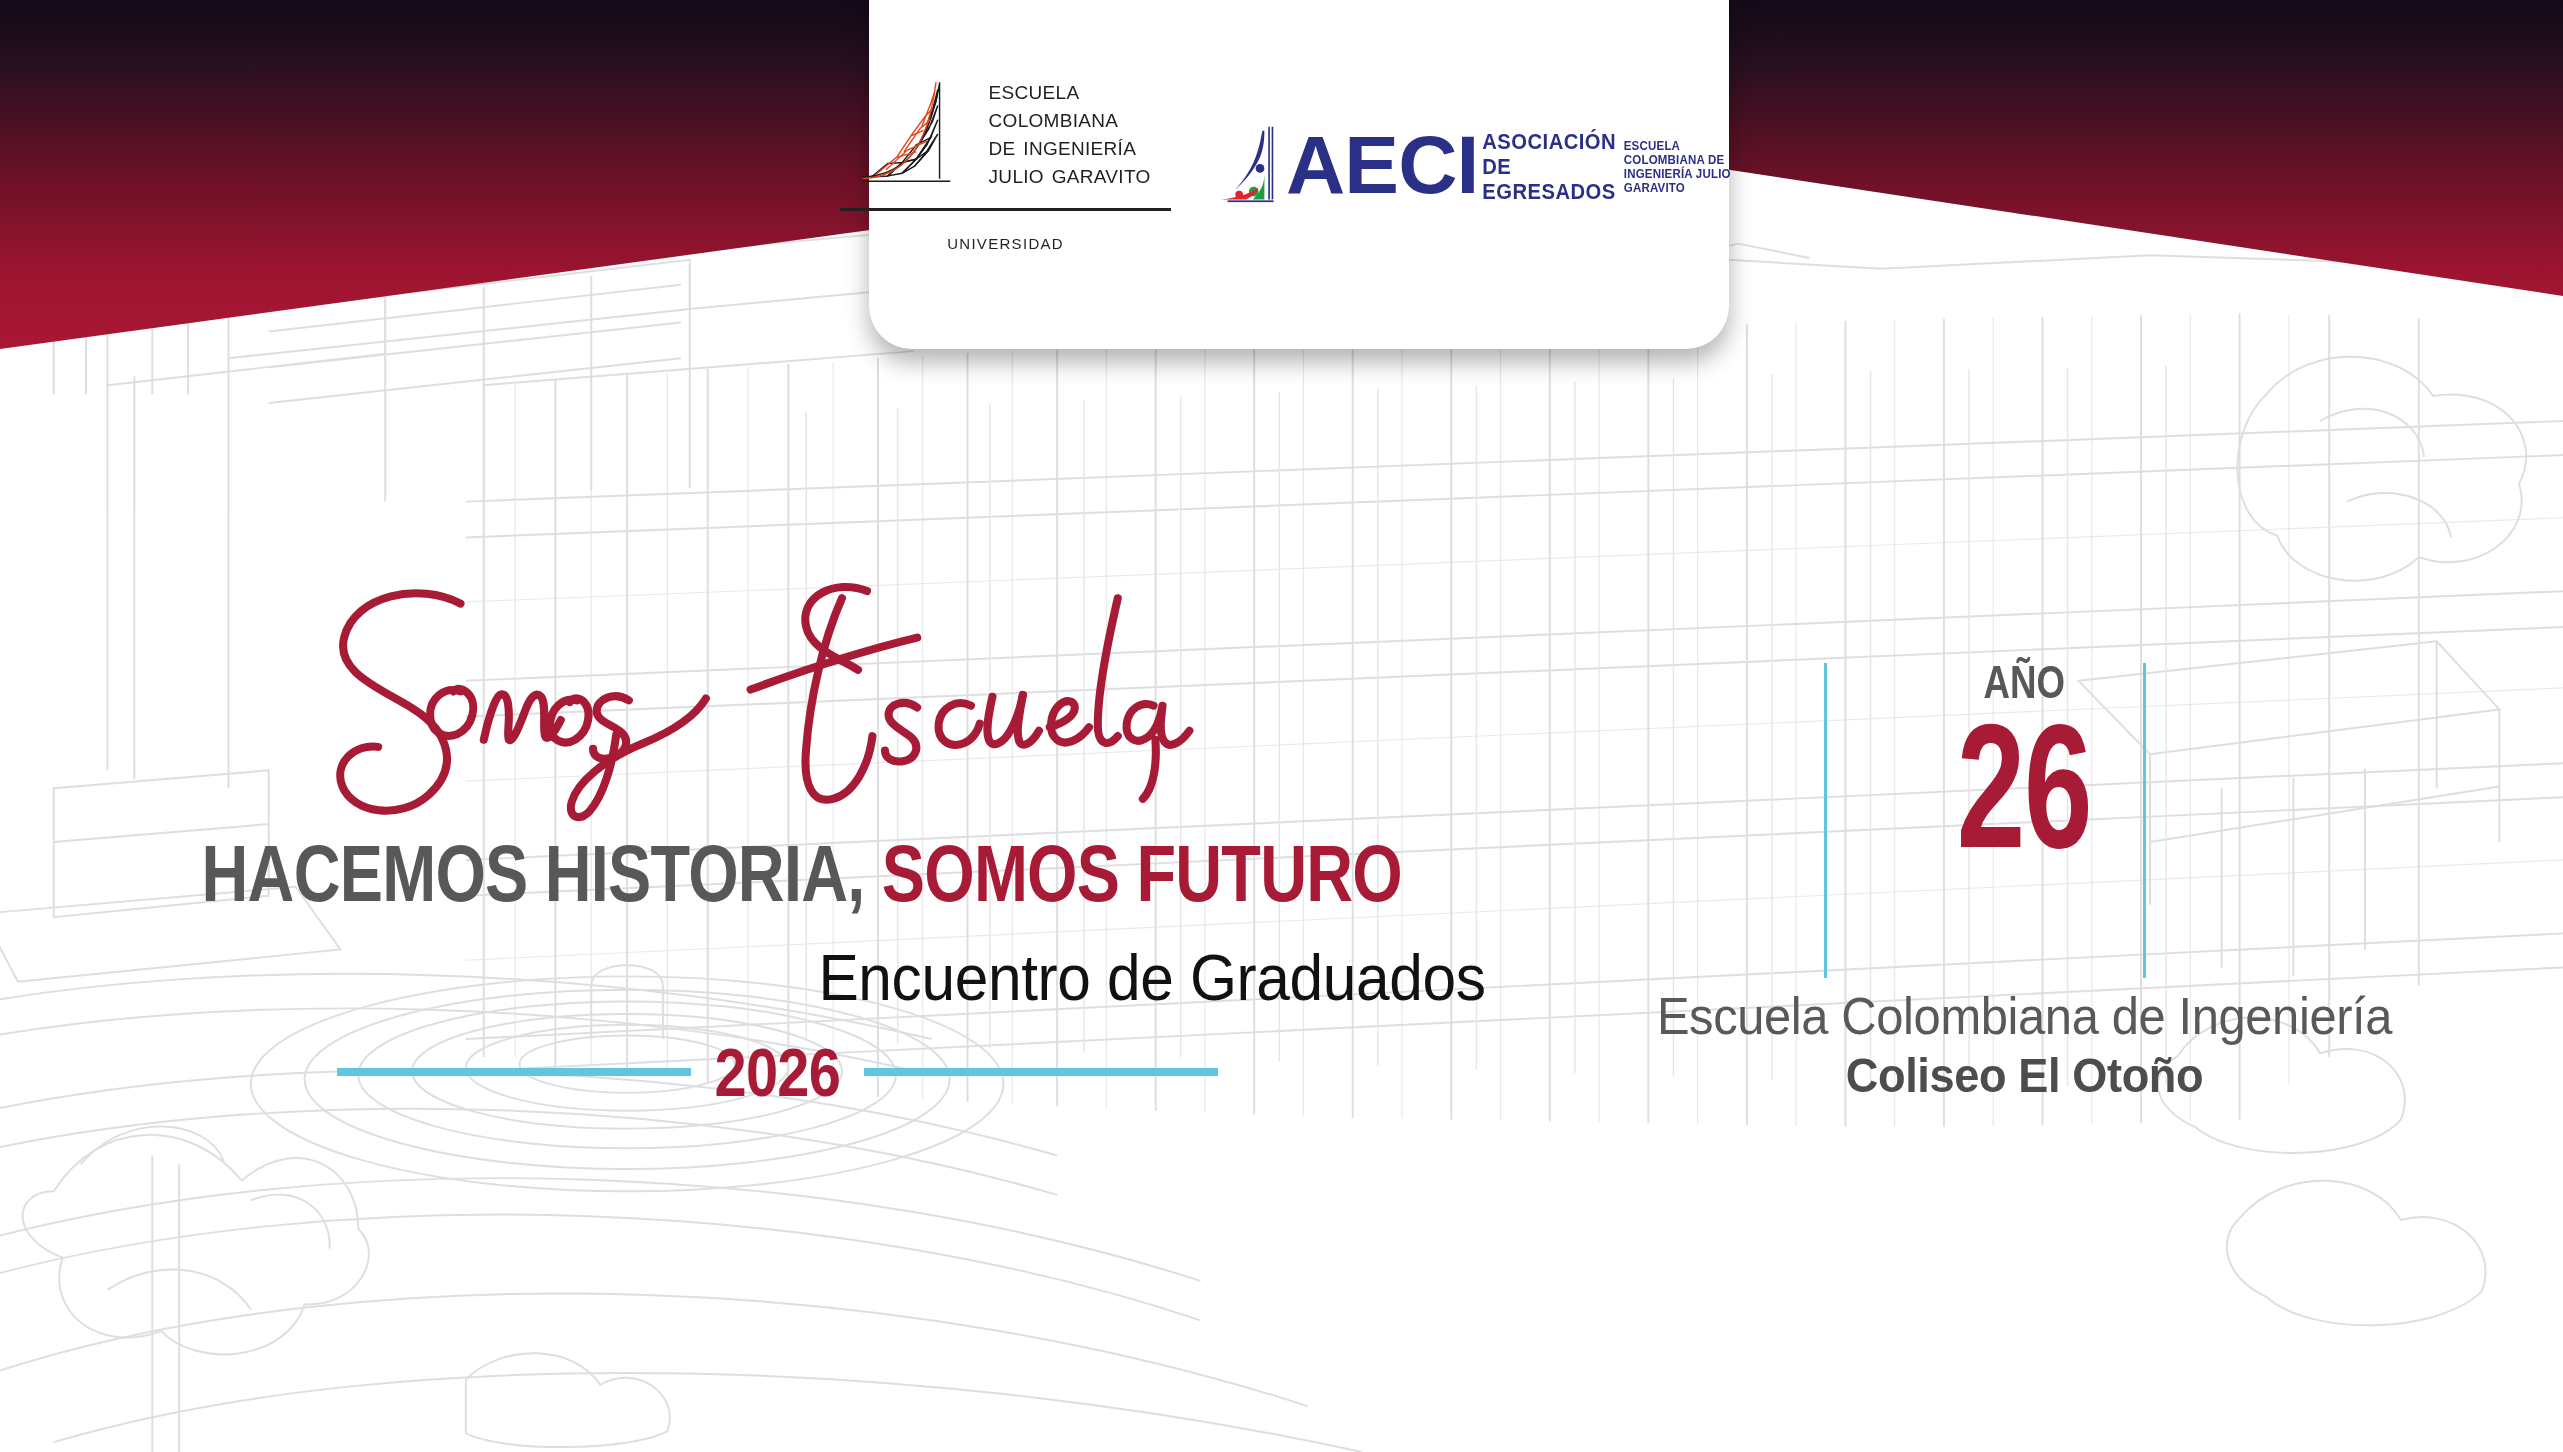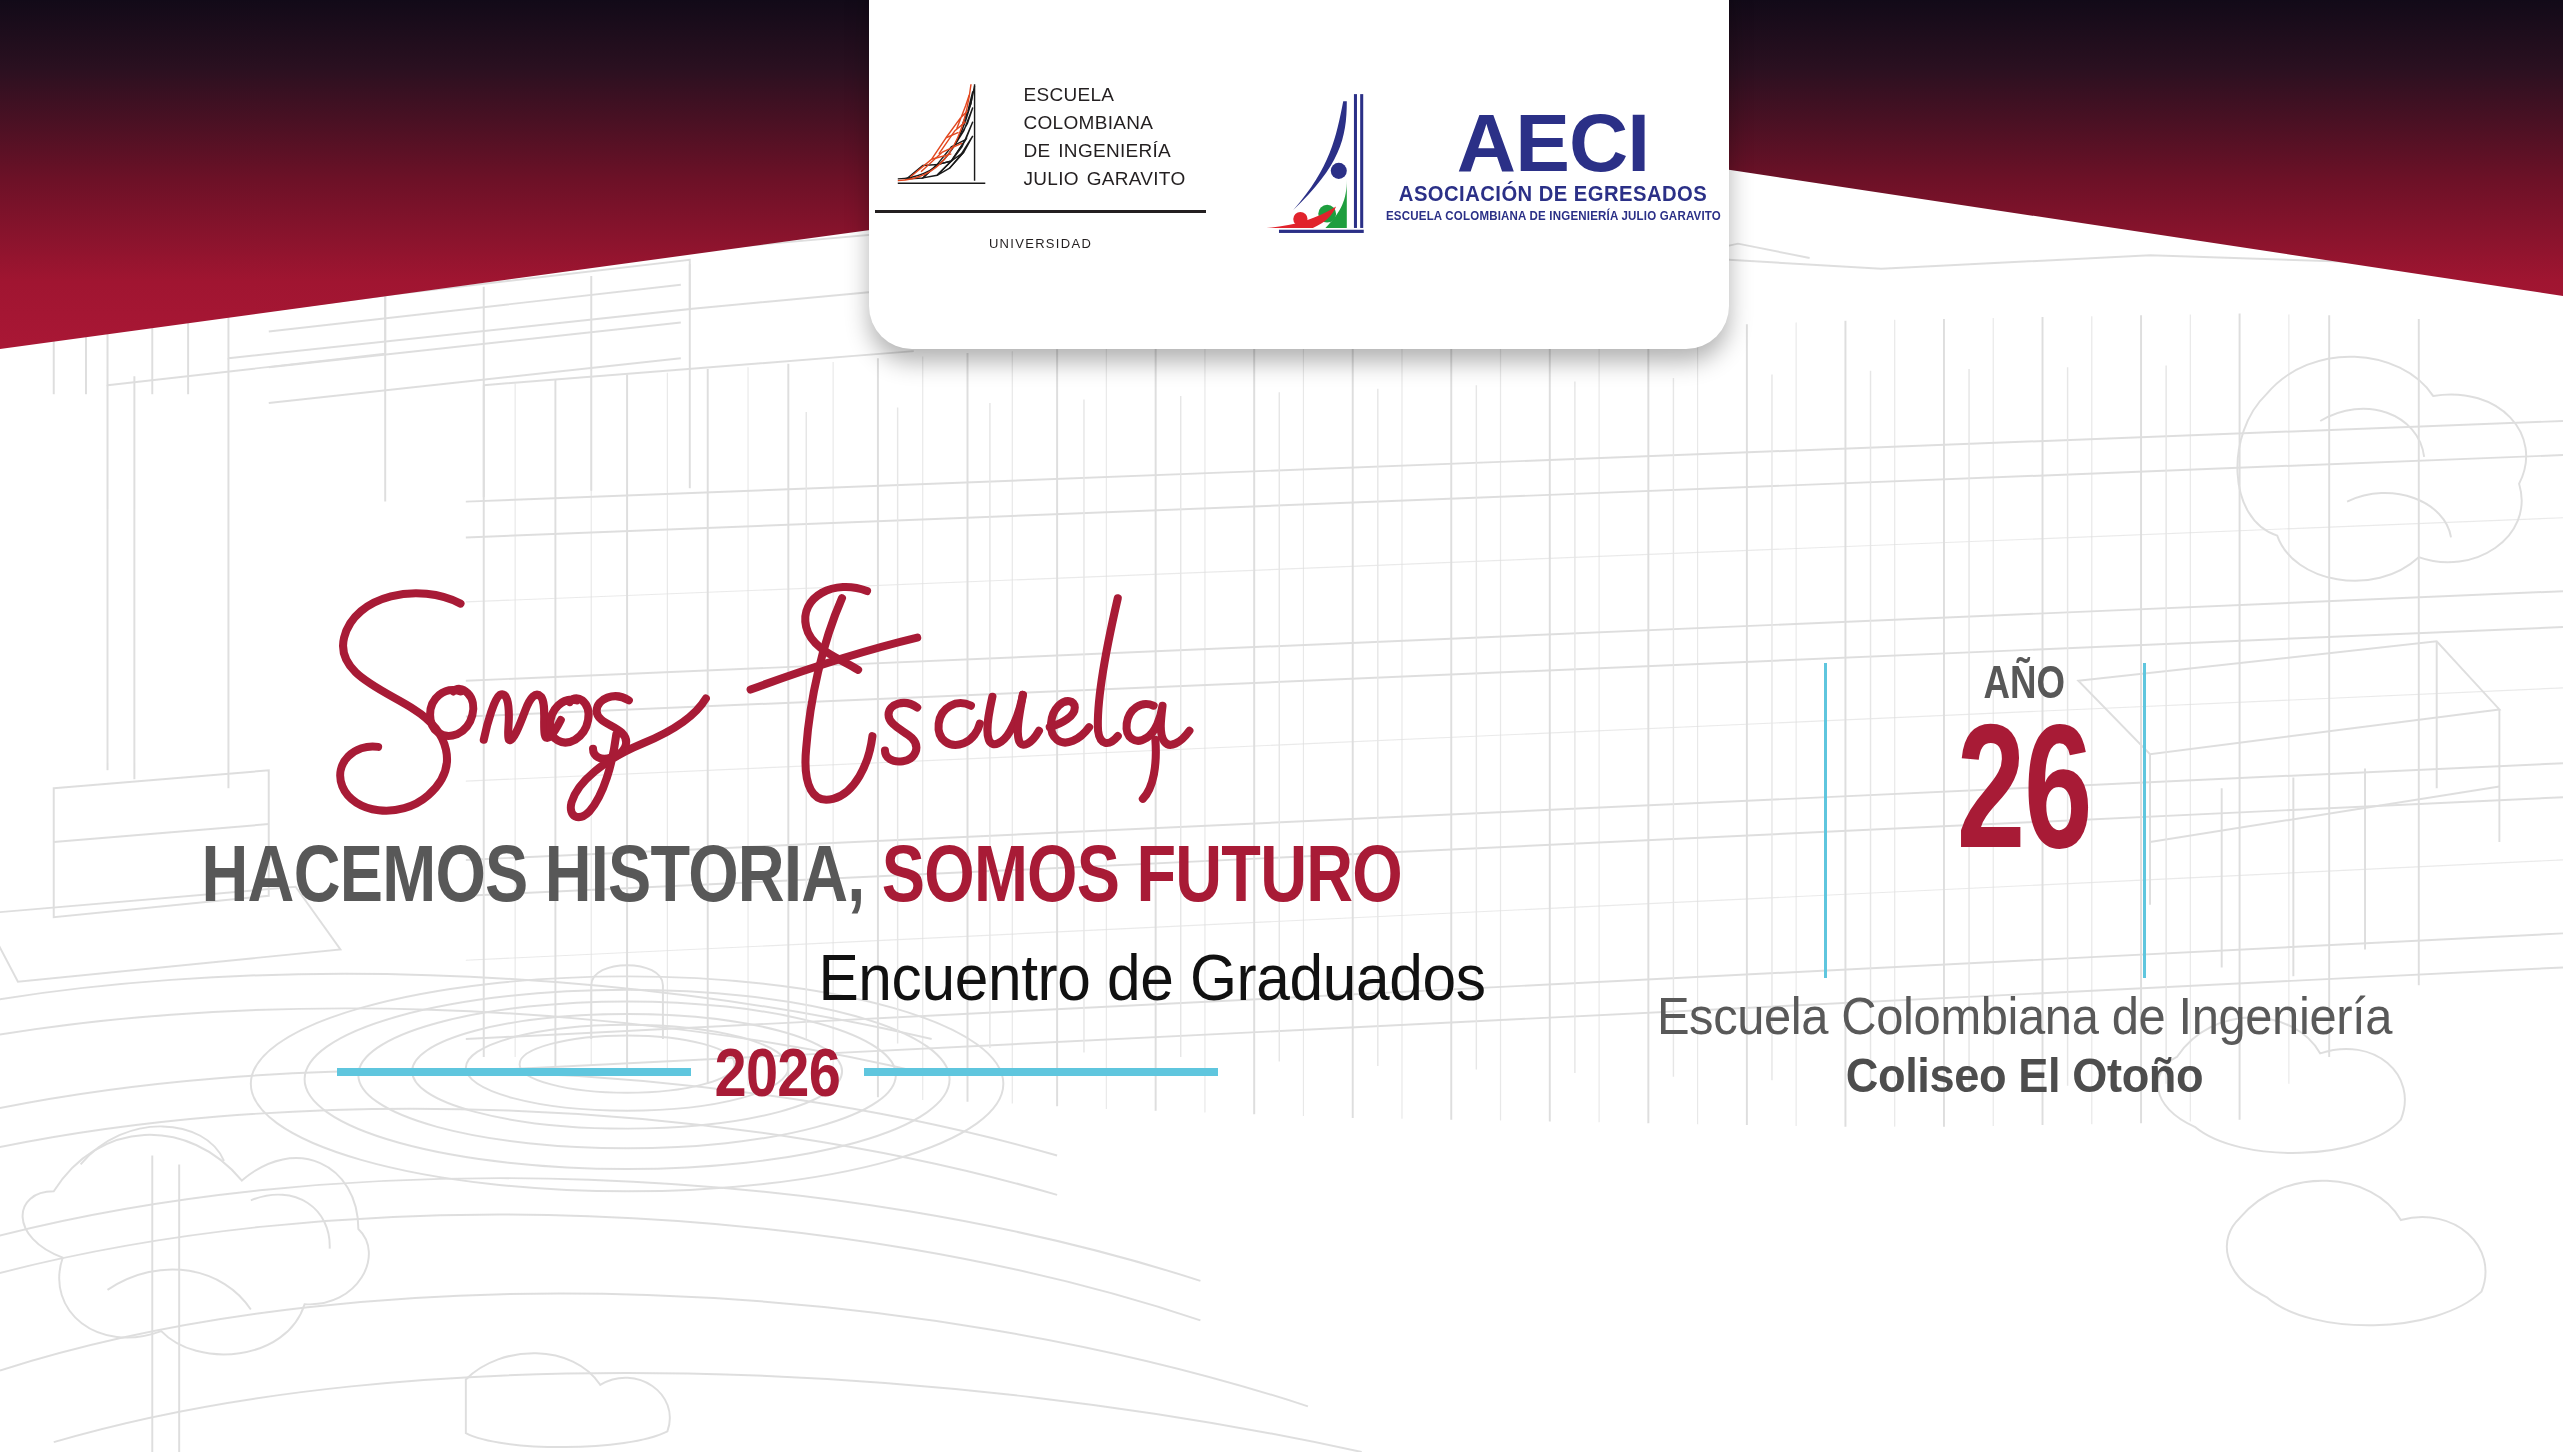--- a/index.html
+++ b/index.html
@@ -57,28 +57,28 @@
   .eci-mark { width:100px; height:108px; }
   .eci-words { display:flex; flex-direction:column; line-height:1.04; }
   .eci-words div {
     font-family:"Liberation Sans", sans-serif;
     font-size:27px; color:#231f20; letter-spacing:0.3px;
     font-variant:small-caps; text-transform:lowercase;
     font-weight:400;
   }
   .eci-rule { width:331px; height:2.7px; background:#231f20; margin-top:20px; }
   .eci-univ {
-    margin-top:18px; font-size:19px; color:#231f20;
+    margin-top:18px; font-size:22px; color:#231f20;
     font-variant:small-caps; text-transform:lowercase; letter-spacing:1.3px;
   }
 
   
   .aeci-logo { display:flex; align-items:center; gap:9px; }
   .aeci-mark { width:116px; height:161px; }
-  .aeci-words { display:flex; flex-direction:column; align-items:center; }
+  .aeci-words { display:flex; flex-direction:row; align-items:center; }
   .aeci-main {
     font-size:82px; font-weight:bold; color:#2b3087;
     letter-spacing:-0.9px; line-height:0.86;
     font-family:"Liberation Sans", sans-serif;
   }
   .aeci-sub1 {
     font-size:21.5px; font-weight:bold; color:#2b3087;
     letter-spacing:0.5px; margin-top:3.6px;
     transform:scaleX(0.94);
   }

